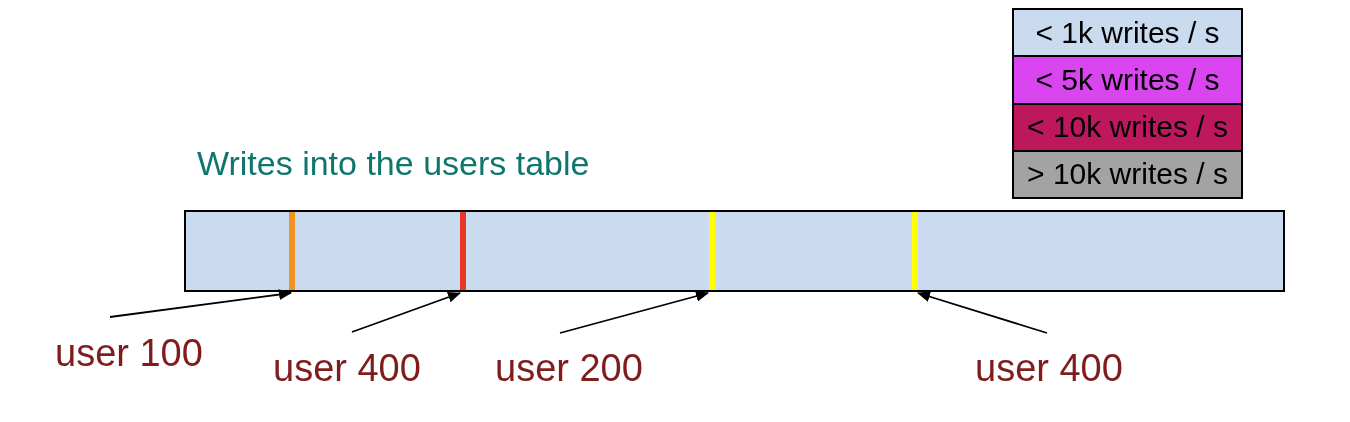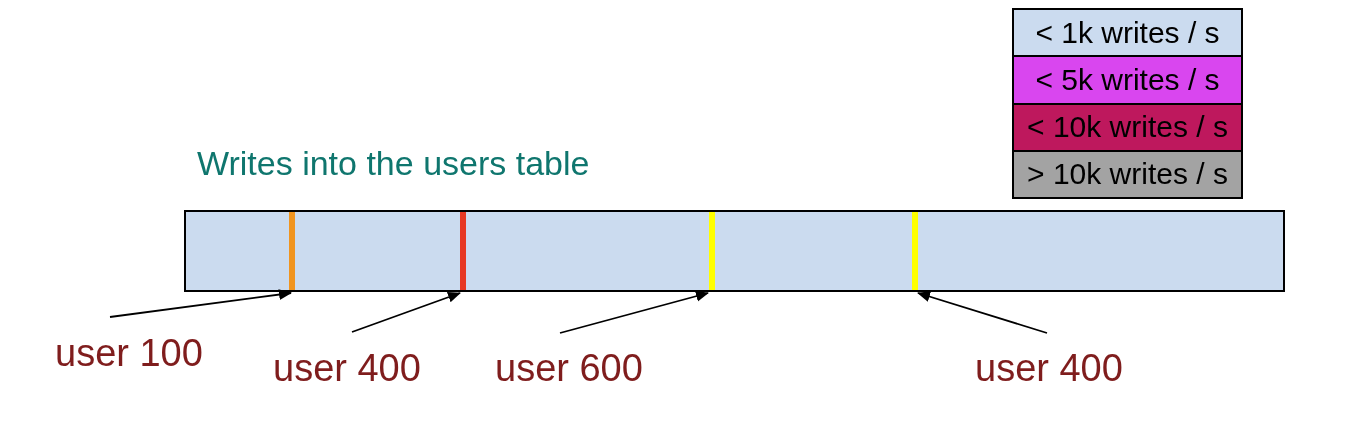--- a/index.html
+++ b/index.html
@@ -105,21 +105,21 @@
   <div id="marker-layer">
       <div class="marker" style="left: 289px; background: rgb(240, 148, 31);"></div>
       <div class="marker" style="left: 460px; background: rgb(231, 56, 35);"></div>
       <div class="marker" style="left: 709px; background: rgb(255, 255, 0);"></div>
       <div class="marker" style="left: 912px; background: rgb(255, 255, 0);"></div>
     </div>
 
   <div id="label-layer">
       <div class="user-label" style="left: 55px; top: 336px;">user 100</div>
       <div class="user-label" style="left: 273px; top: 351px;">user 400</div>
-      <div class="user-label" style="left: 495px; top: 351px;">user 600</div>
+      <div class="user-label" style="left: 495px; top: 351px;">user 200</div>
       <div class="user-label" style="left: 968px; top: 351px; margin-left: 7px;">user 400</div>
     </div>
 
   <div class="legend" id="legend">
       <div class="legend-row" style="background: rgb(203, 219, 239);">
         <span>&lt; 1k writes / s</span>
       </div>
       <div class="legend-row" style="background: #d946ef;">
         <span>&lt; 5k writes / s</span>
       </div>

